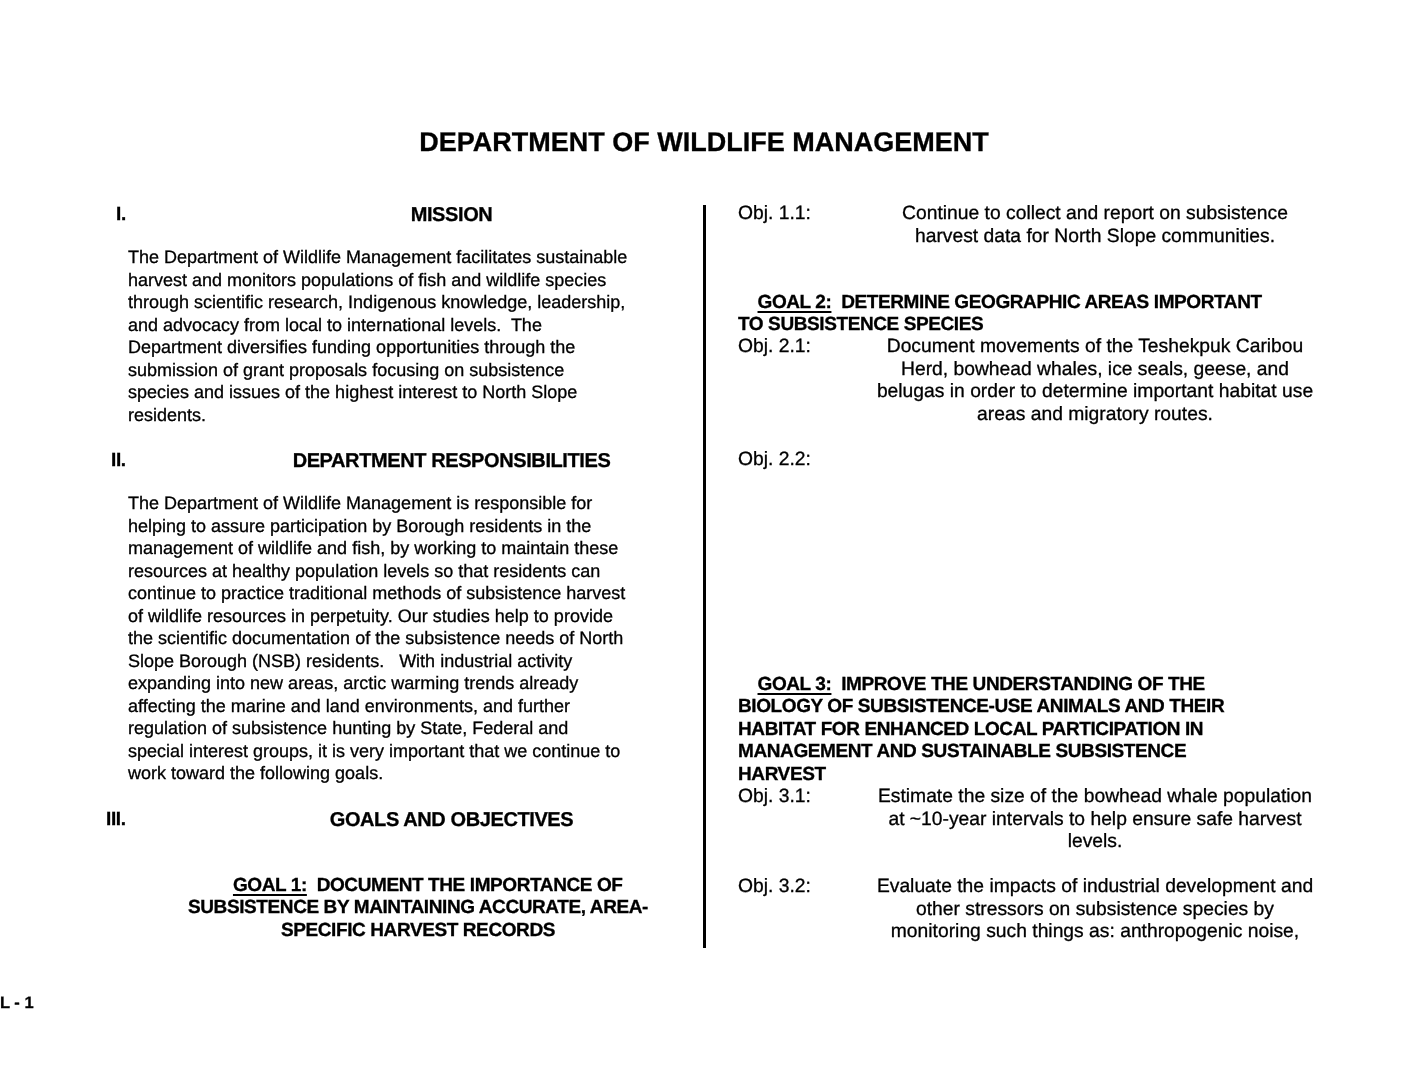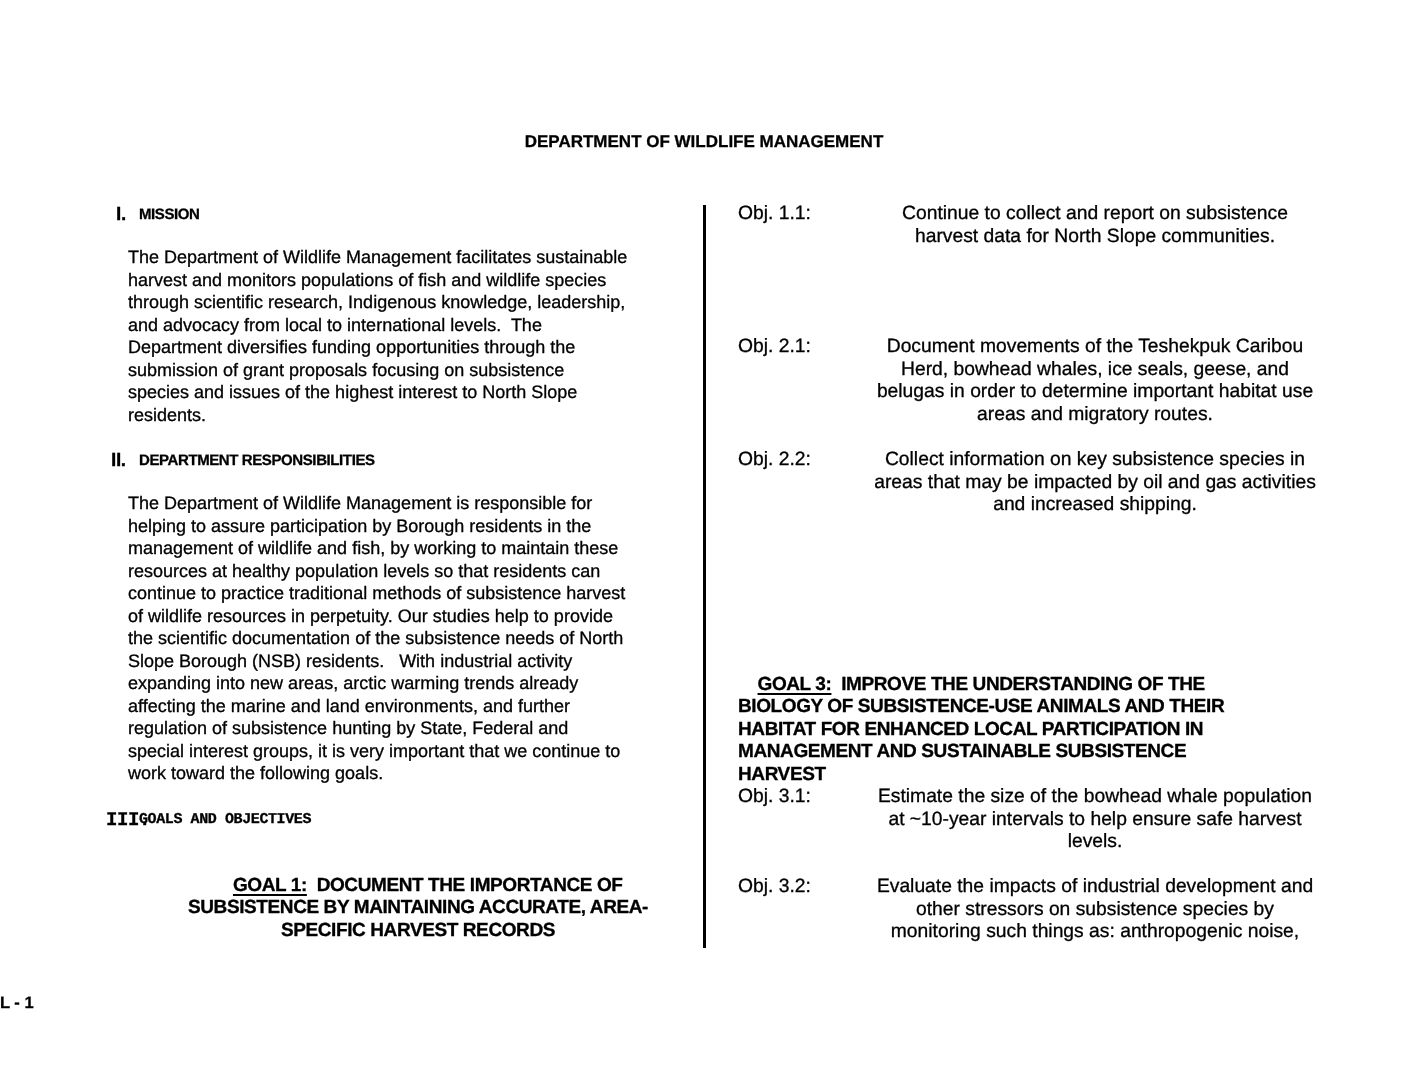--- a/index.html
+++ b/index.html
@@ -14,37 +14,37 @@
     overflow: hidden;
     filter: blur(0.25px);
     -webkit-text-stroke: 0.3px #000;
     text-rendering: geometricPrecision;
   }
   .abs { position: absolute; }
   .doc-title {
     position: absolute;
     left: 0; top: 128px; width: 100%;
     text-align: center;
-    font-size: 17px;
+    font-size: 27px;
     font-weight: bold;
     line-height: 28px;
   }
   .body-text {
     font-size: 18px;
     line-height: 22.5px;
     white-space: pre-wrap;
   }
   .sec-row { position: absolute; left: 106px; width: 620px; }
   .sec-num {
     position: absolute; left: 0; top: 0;
     font-weight: bold; font-size: 19px; letter-spacing: -0.4px; line-height: 22.5px;
   }
   .sec-label {
-    display: block; margin-left: 33px;
-    font-weight: bold; font-size: 15px; letter-spacing: -0.4px; line-height: 22.5px;
+    display: block; margin-left: 71px;
+    font-weight: bold; font-size: 20px; letter-spacing: -0.4px; line-height: 22.5px; text-align: center;
   }
   .goal-block {
     font-weight: bold;
     font-size: 19px;
     letter-spacing: -0.4px;
     line-height: 22.5px;
     white-space: pre-wrap;
   }
   .goal-label {
     text-decoration: underline;
@@ -108,51 +108,52 @@
 continue to practice traditional methods of subsistence harvest
 of wildlife resources in perpetuity. Our studies help to provide
 the scientific documentation of the subsistence needs of North
 Slope Borough (NSB) residents.   With industrial activity
 expanding into new areas, arctic warming trends already
 affecting the marine and land environments, and further
 regulation of subsistence hunting by State, Federal and
 special interest groups, it is very important that we continue to
 work toward the following goals.</div>
 
-  <div class="sec-row" style="top:809px;font-family:Liberation Mono, monospace;">
+  <div class="sec-row" style="top:809px;">
     <span class="sec-num" style="left:0;">III.</span>
     <span class="sec-label">GOALS AND OBJECTIVES</span>
   </div>
 
   <div class="abs goal-block" style="left:128px; top:852px; width:580px;text-align:center;">
     <span class="goal-label">GOAL 1:</span><span>  DOCUMENT THE IMPORTANCE OF
 SUBSISTENCE BY MAINTAINING ACCURATE, AREA-
 SPECIFIC HARVEST RECORDS</span>
   </div>
 
   <div class="obj-row" style="top:203px;">
     <span class="obj-num">Obj. 1.1:</span>
     <span class="obj-text">Continue to collect and report on subsistence
 harvest data for North Slope communities.</span>
   </div>
 
+  <div class="abs goal-block" style="left:738px; top:269px; width:600px;">
+    <span class="goal-label">GOAL 2:</span><span>  DETERMINE GEOGRAPHIC AREAS IMPORTANT
+TO SUBSISTENCE SPECIES</span>
+  </div>
 
   <div class="obj-row" style="top:336px;">
     <span class="obj-num">Obj. 2.1:</span>
     <span class="obj-text">Document movements of the Teshekpuk Caribou
 Herd, bowhead whales, ice seals, geese, and
 belugas in order to determine important habitat use
 areas and migratory routes.</span>
   </div>
 
   <div class="obj-row" style="top:449px;">
     <span class="obj-num">Obj. 2.2:</span>
-    <span class="obj-text">Collect information on key subsistence species in
-areas that may be impacted by oil and gas activities
-and increased shipping.</span>
   </div>
 
 
   <div class="abs goal-block" style="left:738px; top:651px; width:600px;">
     <span class="goal-label">GOAL 3:</span><span>  IMPROVE THE UNDERSTANDING OF THE
 BIOLOGY OF SUBSISTENCE-USE ANIMALS AND THEIR
 HABITAT FOR ENHANCED LOCAL PARTICIPATION IN
 MANAGEMENT AND SUSTAINABLE SUBSISTENCE
 HARVEST</span>
   </div>

